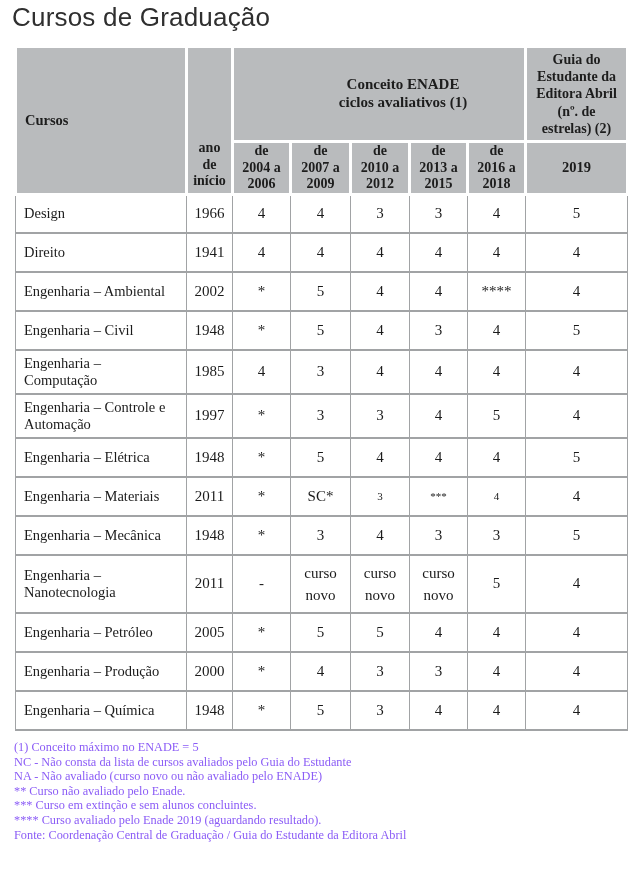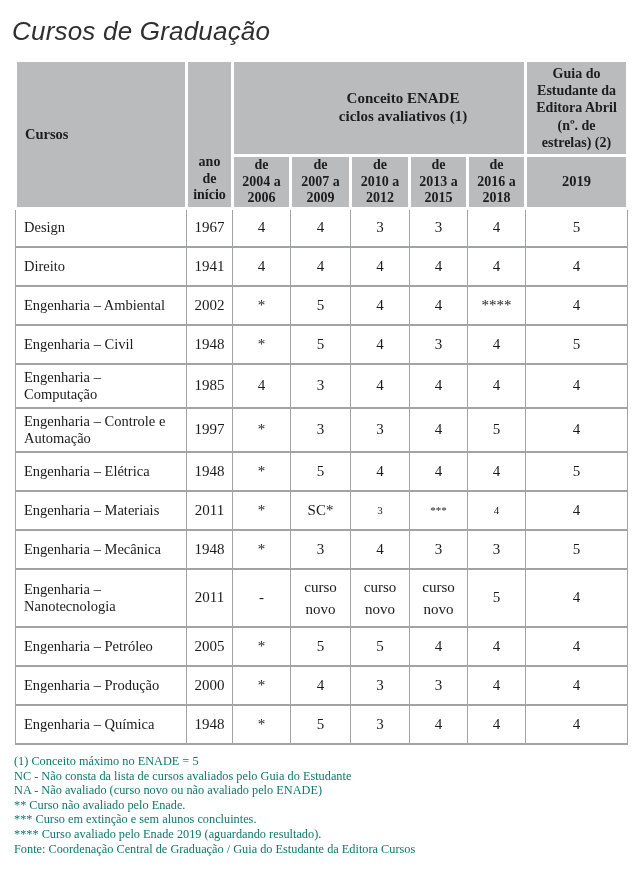--- a/index.html
+++ b/index.html
@@ -7,23 +7,22 @@
   .page {
     position: relative;
     width: 640px;
     height: 876px;
     background: #ffffff;
     overflow: hidden;
     color: #1b1b1b;
     font-family: "Liberation Serif", serif;
   }
   .title {
-    margin: 16px 0 0 12px;
+    margin: 2px 0 0 12px;
     font-family: "Liberation Sans", sans-serif;
-    font-style: italic;
     font-weight: normal;
     font-size: 26px;
     letter-spacing: 0.2px;
     color: #2f2f2f;
   }
   table.cursos {
     margin: 12px 0 0 14px;
     border-collapse: collapse;
     table-layout: fixed;
     width: 612px;
@@ -75,21 +74,21 @@
     padding-right: 4px;
     font-size: 14.5px;
   }
   td.val.small { font-size: 11px; }
   td.val.xtall-cell { line-height: 1.5; }
 
   .footnotes {
     margin: 9px 0 0 14px;
     font-size: 12.3px;
     line-height: 14.6px;
-    color: #0f766e;
+    color: #8b5cf6;
   }
   .footnotes .fline { white-space: nowrap; }
 </style>
 </head>
 <body>
 
 <div class="page">
 
   <h1 class="title">Cursos de Graduação</h1>
 
@@ -133,21 +132,21 @@
 2015</th>
           <th class="th-cycle">de
 2016 a
 2018</th>
           <th class="th-year" id="guia-year">2019</th>
       </tr>
     </thead>
     <tbody id="table-body">
         <tr>
           <td class="curso">Design</td>
-          <td class="ano">1967</td>
+          <td class="ano">1966</td>
           <td class="val">4</td>
           <td class="val">4</td>
           <td class="val">3</td>
           <td class="val">3</td>
           <td class="val">4</td>
           <td class="guia">5</td>
         </tr>
         <tr>
           <td class="curso">Direito</td>
           <td class="ano">1941</td>
@@ -277,16 +276,16 @@
       </tbody>
   </table>
 
   <div class="footnotes" id="footnotes">
       <div class="fline">(1) Conceito máximo no ENADE = 5</div>
       <div class="fline">NC - Não consta da lista de cursos avaliados pelo Guia do Estudante</div>
       <div class="fline">NA - Não avaliado (curso novo ou não avaliado pelo ENADE)</div>
       <div class="fline">** Curso não avaliado pelo Enade.</div>
       <div class="fline">*** Curso em extinção e sem alunos concluintes.</div>
       <div class="fline">**** Curso avaliado pelo Enade 2019 (aguardando resultado).</div>
-      <div class="fline">Fonte: Coordenação Central de Graduação / Guia do Estudante da Editora Cursos</div>
+      <div class="fline">Fonte: Coordenação Central de Graduação / Guia do Estudante da Editora Abril</div>
     </div>
 
 </div>
 
 </body></html>

